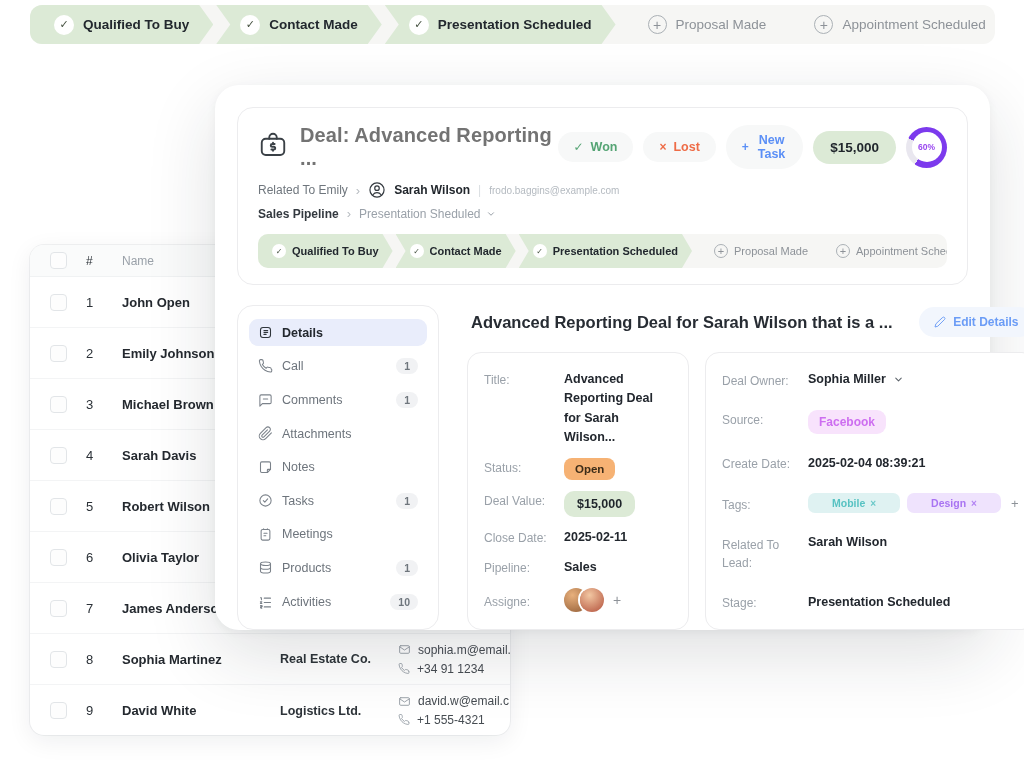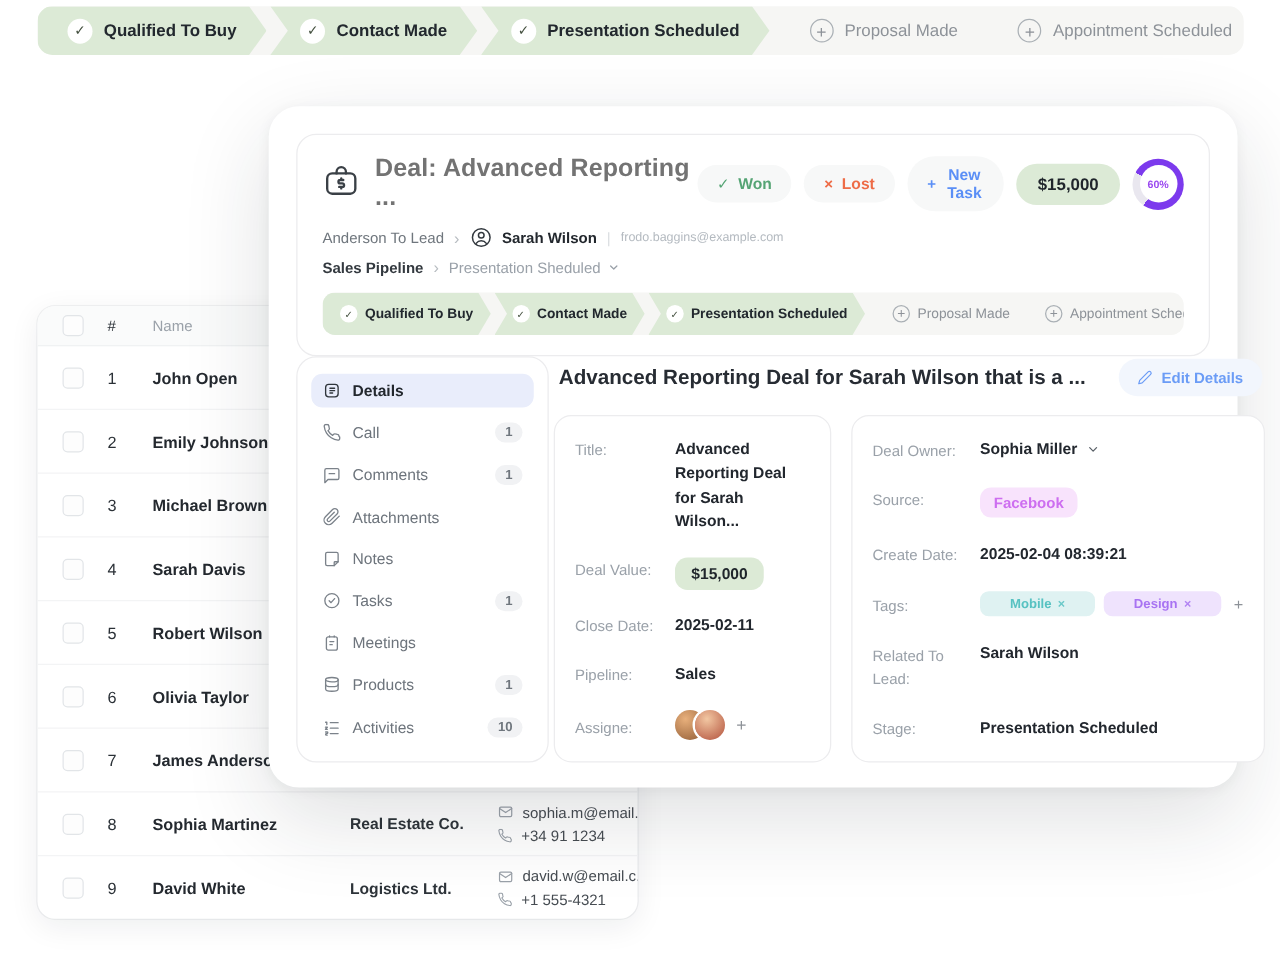--- a/index.html
+++ b/index.html
@@ -68,21 +68,21 @@
   .crumb .sep { color:#b7bcc1; font-size:13px; }
   .crumb .avatar-ico { color:#33393f; display:inline-flex; }
   .crumb .bold { font-weight:700; color:#22272d; }
   .crumb .bar { color:#dadee1; }
   .crumb .email { font-size:10px; color:#b4bac0; }
   .crumb2 { margin-top:7px; }
   .crumb2 .strong { font-weight:700; color:#33393f; }
   .crumb2 .muted { color:#9aa1a9; display:inline-flex; align-items:center; gap:5px; }
   .m-pipe { margin-top:13px; }
 
-  .m-body { display:flex; gap:4px; height:325px; }
+  .m-body { display:flex; gap:28px; margin-top:20px; height:325px; }
 
   
   .side { width:202px; flex:0 0 auto; padding:13px 11px; display:flex; flex-direction:column; justify-content:space-between; }
   .s-item { display:flex; align-items:center; gap:9px; padding:6px 9px; border-radius:9px; color:#6d747c;
     font-size:12.5px; cursor:pointer; }
   .s-item.active { background:#e9edfb; color:#23282e; font-weight:700; }
   .s-ico { display:inline-flex; color:#7b828a; flex:0 0 auto; }
   .s-item.active .s-ico { color:#2f353b; }
   .s-count { margin-left:auto; background:#f1f2f4; color:#6f767d; font-size:10.5px; font-weight:600;
     padding:2px 8px; border-radius:999px; }
@@ -283,21 +283,21 @@
           <span class="amount">$15,000</span>
           <span class="donut">
             <span class="donut-hole">
                 <span>60%</span>
               </span>
           </span>
         </span>
       </div>
 
       <div class="crumb">
-        <span>Anderson To Lead</span>
+        <span>Related To Emily</span>
         <span class="sep">›</span>
         <span class="avatar-ico">
           <svg width="18" height="18" viewBox="0 0 24 24" fill="none" stroke="currentColor" stroke-width="1.6" stroke-linecap="round" stroke-linejoin="round">
               <circle cx="12" cy="12" r="9.4"></circle>
               <circle cx="12" cy="9.6" r="3"></circle>
               <path d="M6.6 18.3a6.6 6.6 0 0 1 10.8 0"></path>
             </svg>
         </span>
         <span class="bold">Sarah Wilson</span>
         <span class="bar">|</span>
@@ -443,20 +443,24 @@
             <span>Edit Details</span>
           </button>
         </div>
 
         <div class="fcards">
 
           <div class="card fcard lc">
             <div class="f-row">
               <span class="f-label">Title:</span>
               <span class="f-value" style="max-width:128px">Advanced Reporting Deal for Sarah Wilson...</span>
+            </div>
+            <div class="f-row">
+              <span class="f-label">Status:</span>
+              <span class="badge open">Open</span>
             </div>
             <div class="f-row">
               <span class="f-label">Deal Value:</span>
               <span class="badge val">$15,000</span>
             </div>
             <div class="f-row">
               <span class="f-label">Close Date:</span>
               <span class="f-value">2025-02-11</span>
             </div>
             <div class="f-row">

